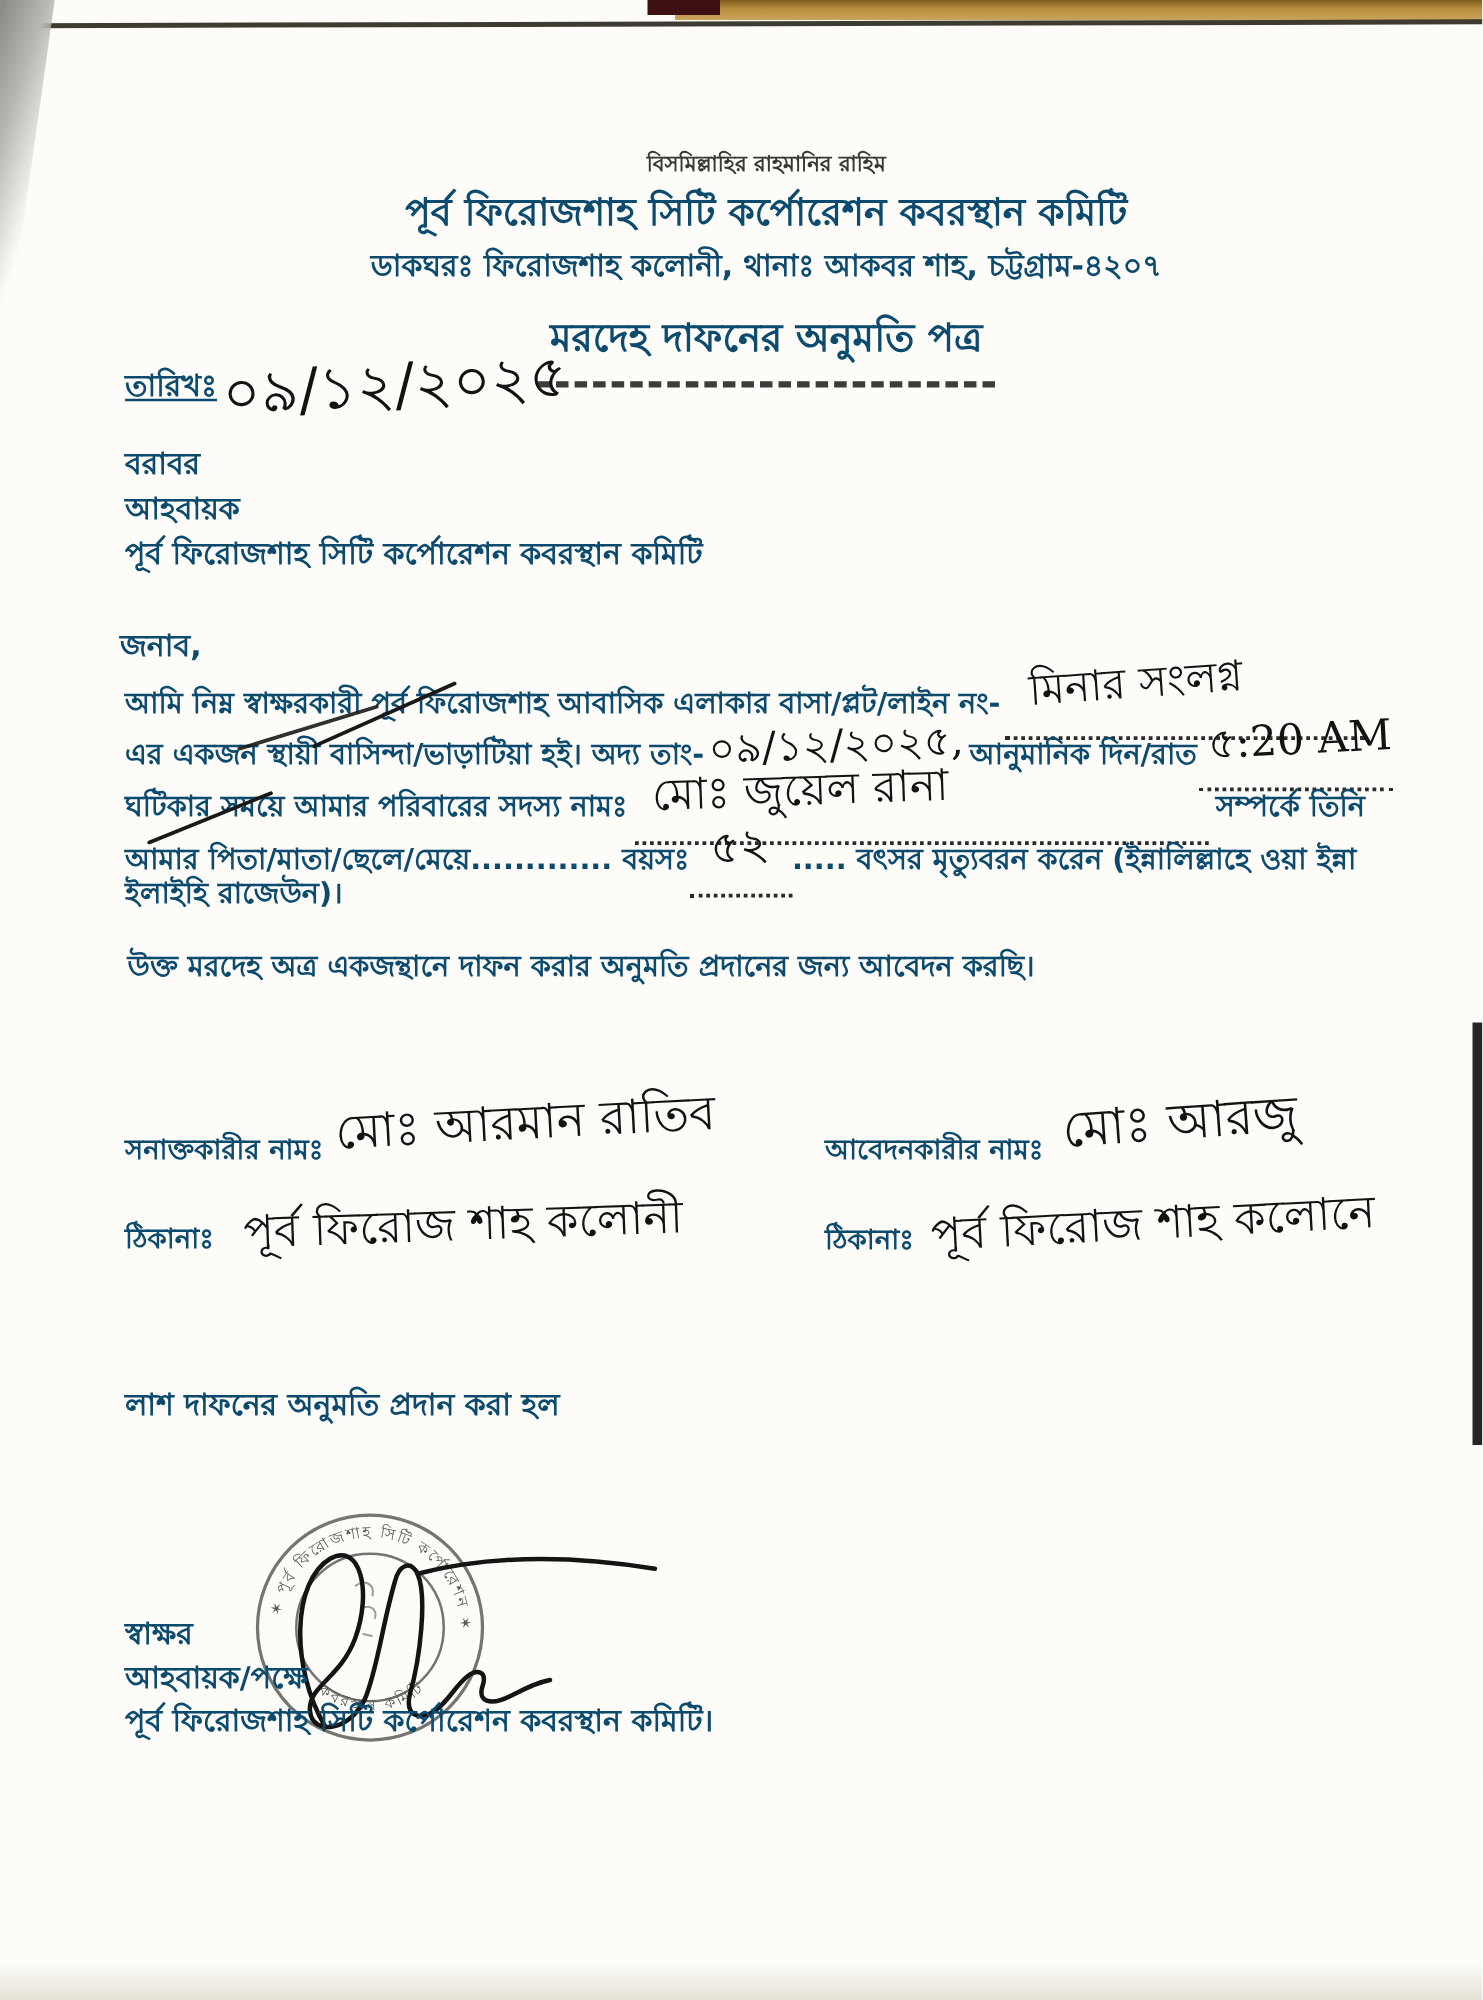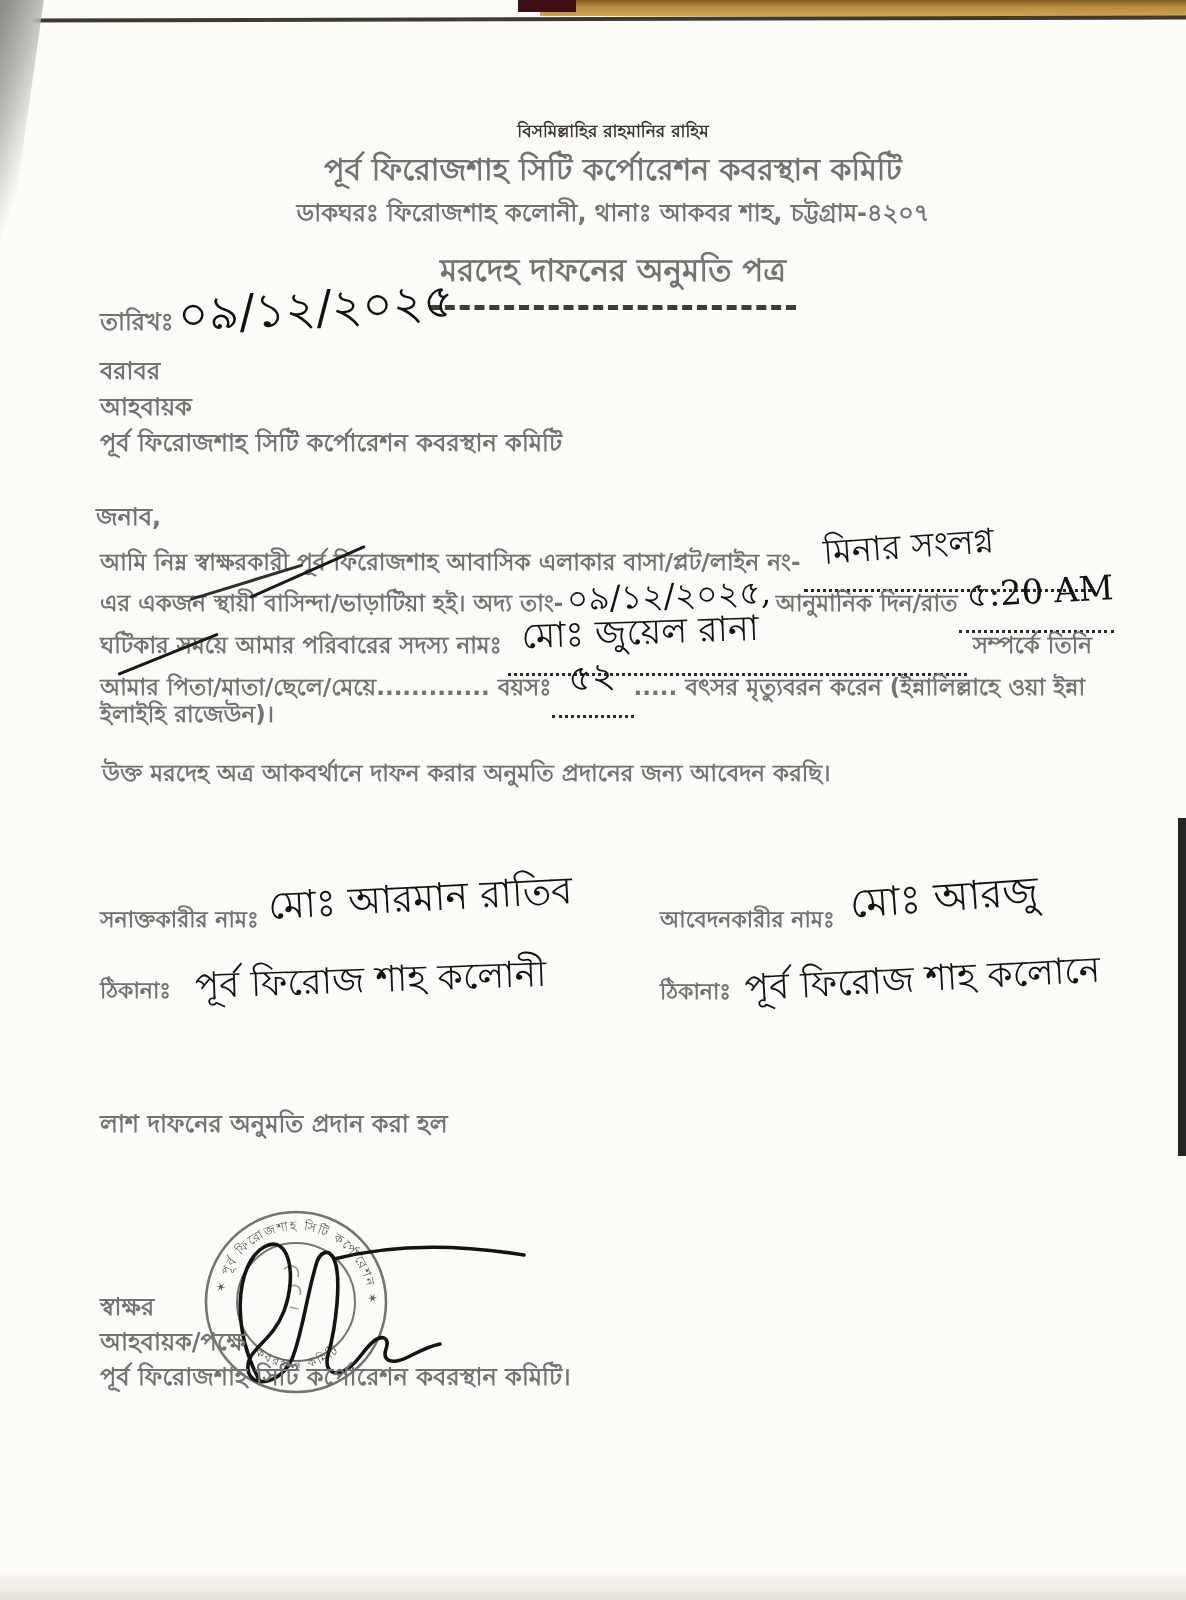--- a/index.html
+++ b/index.html
@@ -1,19 +1,19 @@
 <!DOCTYPE html>
 <html><head>
 <meta charset="utf-8">
 <style>
   html,body{margin:0;padding:0;background:#ffffff;}
   .stage{position:relative;width:1186px;height:1600px;overflow:hidden;
          background:#fdfcf9;font-family:"DejaVu Sans",sans-serif;}
   .abs{position:absolute;}
-  .printed{font-family:"DejaVu Sans",sans-serif;font-weight:700;color:#737373;}
+  .printed{font-family:"DejaVu Sans",sans-serif;font-weight:700;color:#0c4a6e;}
   .soft{color:#3a3833;font-weight:600;}
   .center{left:0;right:0;text-align:center;padding-left:40px;}
   .hw{font-family:"DejaVu Serif",serif;font-weight:400;color:#121212;white-space:nowrap;}
   .line{display:flex;align-items:baseline;white-space:nowrap;}
   .dotted{border-bottom:3px dotted #2b2b2b;}
   .strike{position:absolute;height:3px;background:#191919;border-radius:2px;transform-origin:left center;}
   
   .tan-strip{background:linear-gradient(to bottom,#7d5a1d,#b98f3e 45%,#caa45a);}
   .maroon-box{background:#3f1013;}
   .edge-line{background:#2f2a20;opacity:.92;}
@@ -33,21 +33,21 @@
   <div class="abs right-strip" style="right:0;top:818px;width:8px;height:338px;"></div>
   <div class="abs bottom-haze" style="left:0;top:1570px;width:1186px;height:30px;"></div>
 
   <div class="abs center soft" style="top:118px;font-size:17px;">বিসমিল্লাহির রাহমানির রাহিম</div>
   <div class="abs center printed" style="top:146px;font-size:30px;">পূর্ব ফিরোজশাহ সিটি কর্পোরেশন কবরস্থান কমিটি</div>
   <div class="abs center printed" style="top:194px;font-size:24px;">ডাকঘরঃ ফিরোজশাহ কলোনী, থানাঃ আকবর শাহ, চট্টগ্রাম-৪২০৭</div>
   <div class="abs center" style="top:246px;">
     <span class="printed" style="display:inline-block;font-size:31px;border-bottom:5px dashed #3c3c3c;padding:0 10px 7px;">মরদেহ দাফনের অনুমতি পত্র</span>
   </div>
 
-  <span class="abs printed" style="left:100px;top:303px;font-size:24px;">তারিখঃ</span>
+  <span class="abs printed" style="left:100px;top:290px;font-size:24px;text-decoration:underline;">তারিখঃ</span>
   <span class="abs hw" style="left:178px;top:272px;font-size:47px;transform:rotate(-3deg);">০৯/১২/২০২৫</span>
 
   <div class="abs printed" style="left:100px;top:352px;font-size:24px;">বরাবর</div>
   <div class="abs printed" style="left:100px;top:388px;font-size:24px;">আহবায়ক</div>
   <div class="abs printed" style="left:100px;top:424px;font-size:24px;">পূর্ব ফিরোজশাহ সিটি কর্পোরেশন কবরস্থান কমিটি</div>
 
   <div class="abs printed" style="left:96px;top:498px;font-size:24px;">জনাব,</div>
 
   <div class="abs" style="left:100px;top:532px;width:992px;">
 
@@ -86,21 +86,21 @@
 
     <div class="line" style="height:41px;">
       <span class="printed" style="font-size:23px;">ইলাইহি রাজেউন)।</span>
     </div>
   </div>
 
   <div class="strike" style="left:250px;top:596px;width:126px;transform:rotate(-24deg);"></div>
   <div class="strike" style="left:190px;top:598px;width:118px;transform:rotate(-17deg);opacity:.9;"></div>
   <div class="strike" style="left:118px;top:673px;width:108px;transform:rotate(-22deg);"></div>
 
-  <div class="abs printed" style="left:102px;top:755px;font-size:23px;">উক্ত মরদেহ অত্র আকবর্থানে দাফন করার অনুমতি প্রদানের জন্য আবেদন করছি।</div>
+  <div class="abs printed" style="left:102px;top:755px;font-size:23px;">উক্ত মরদেহ অত্র একজন্থানে দাফন করার অনুমতি প্রদানের জন্য আবেদন করছি।</div>
 
   <div class="abs" style="left:100px;top:884px;width:545px;">
     <div class="line">
       <span class="printed" style="font-size:22px;">সনাক্তকারীর নামঃ</span>
       <span class="hw" style="display:inline-block;font-size:38px;transform:rotate(-3deg) translateY(-16px);margin-left:10px;">মোঃ আরমান রাতিব</span>
     </div>
     <div class="line" style="margin-top:10px;">
       <span class="printed" style="font-size:22px;">ঠিকানাঃ</span>
       <span class="hw" style="display:inline-block;font-size:36px;transform:rotate(-2deg) translateY(-6px);margin-left:24px;">পূর্ব ফিরোজ শাহ কলোনী</span>
     </div>

